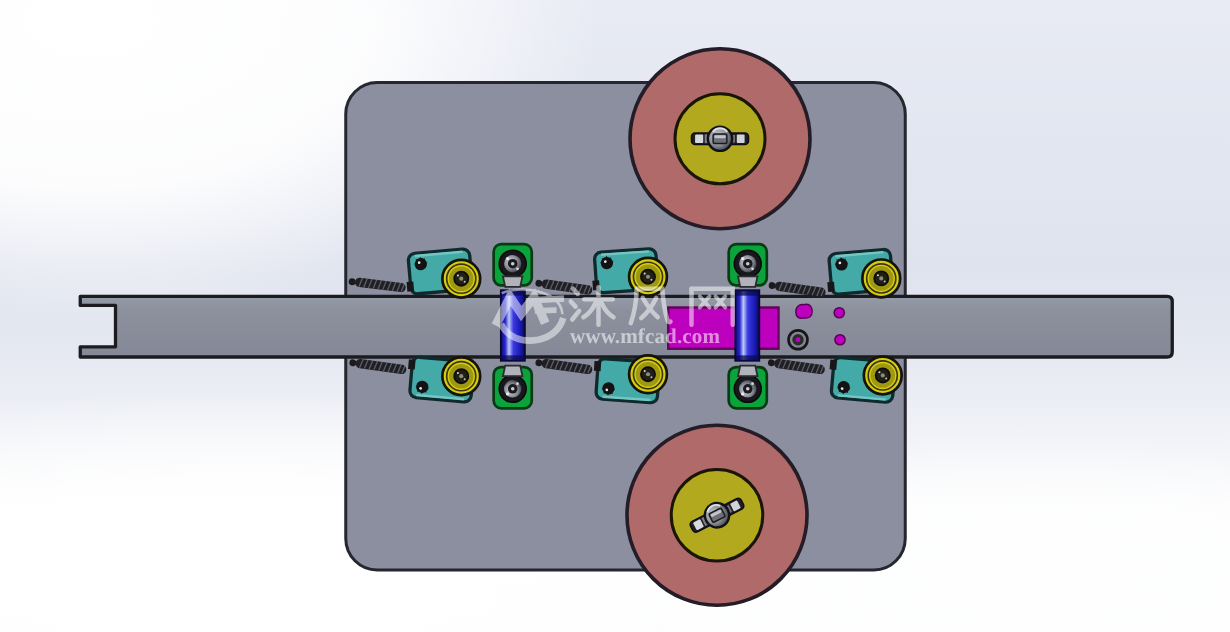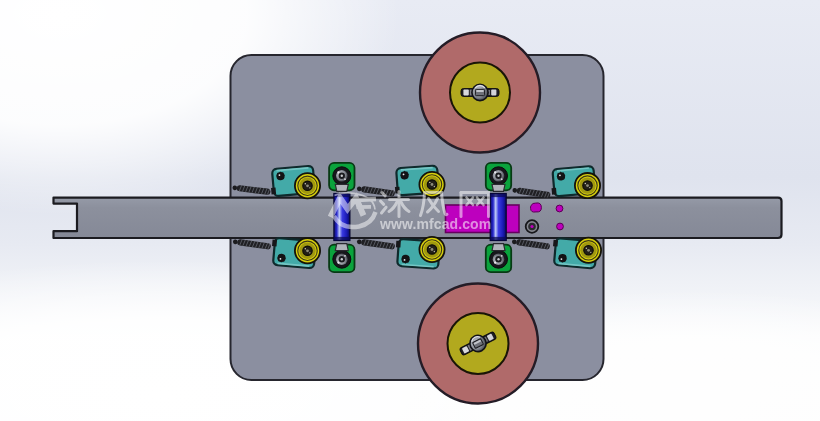--- a/index.html
+++ b/index.html
@@ -1,17 +1,17 @@
 <!DOCTYPE html>
 <html><head>
 <meta charset="utf-8">
 <style>
   html,body{margin:0;padding:0;width:820px;height:421px;overflow:hidden;
     font-family:"Liberation Sans", sans-serif;background:#fff;}
-  #stage{position:relative;width:658px;height:421px;}
+  #stage{position:relative;width:658px;height:421px;font-family:Liberation Serif, serif;}
   svg{position:absolute;left:0;top:0;}
 </style>
 </head>
 <body>
 <div id="stage">
 <svg width="820" height="421" viewBox="0 0 820 421">
   <defs>
     <linearGradient id="bg" x1="0" y1="0" x2="0" y2="1">
       <stop offset="0" stop-color="#e8ebf4"></stop>
       <stop offset="0.42" stop-color="#dfe3ee"></stop>

